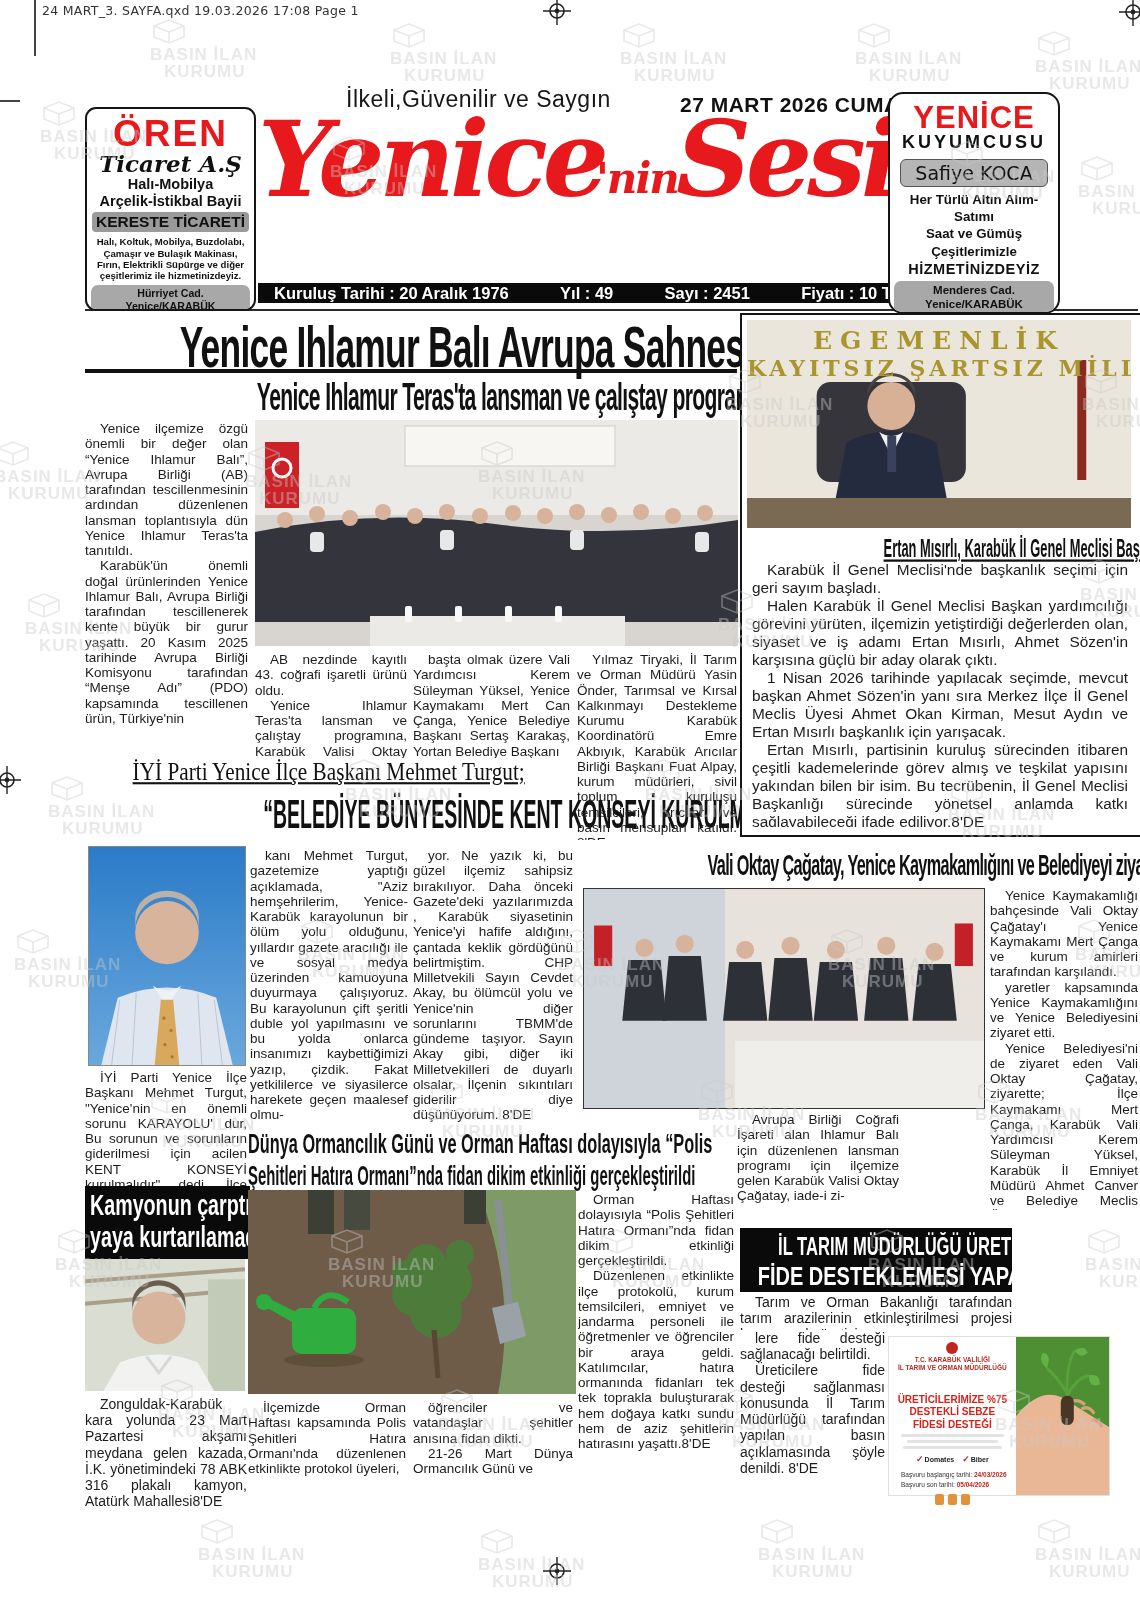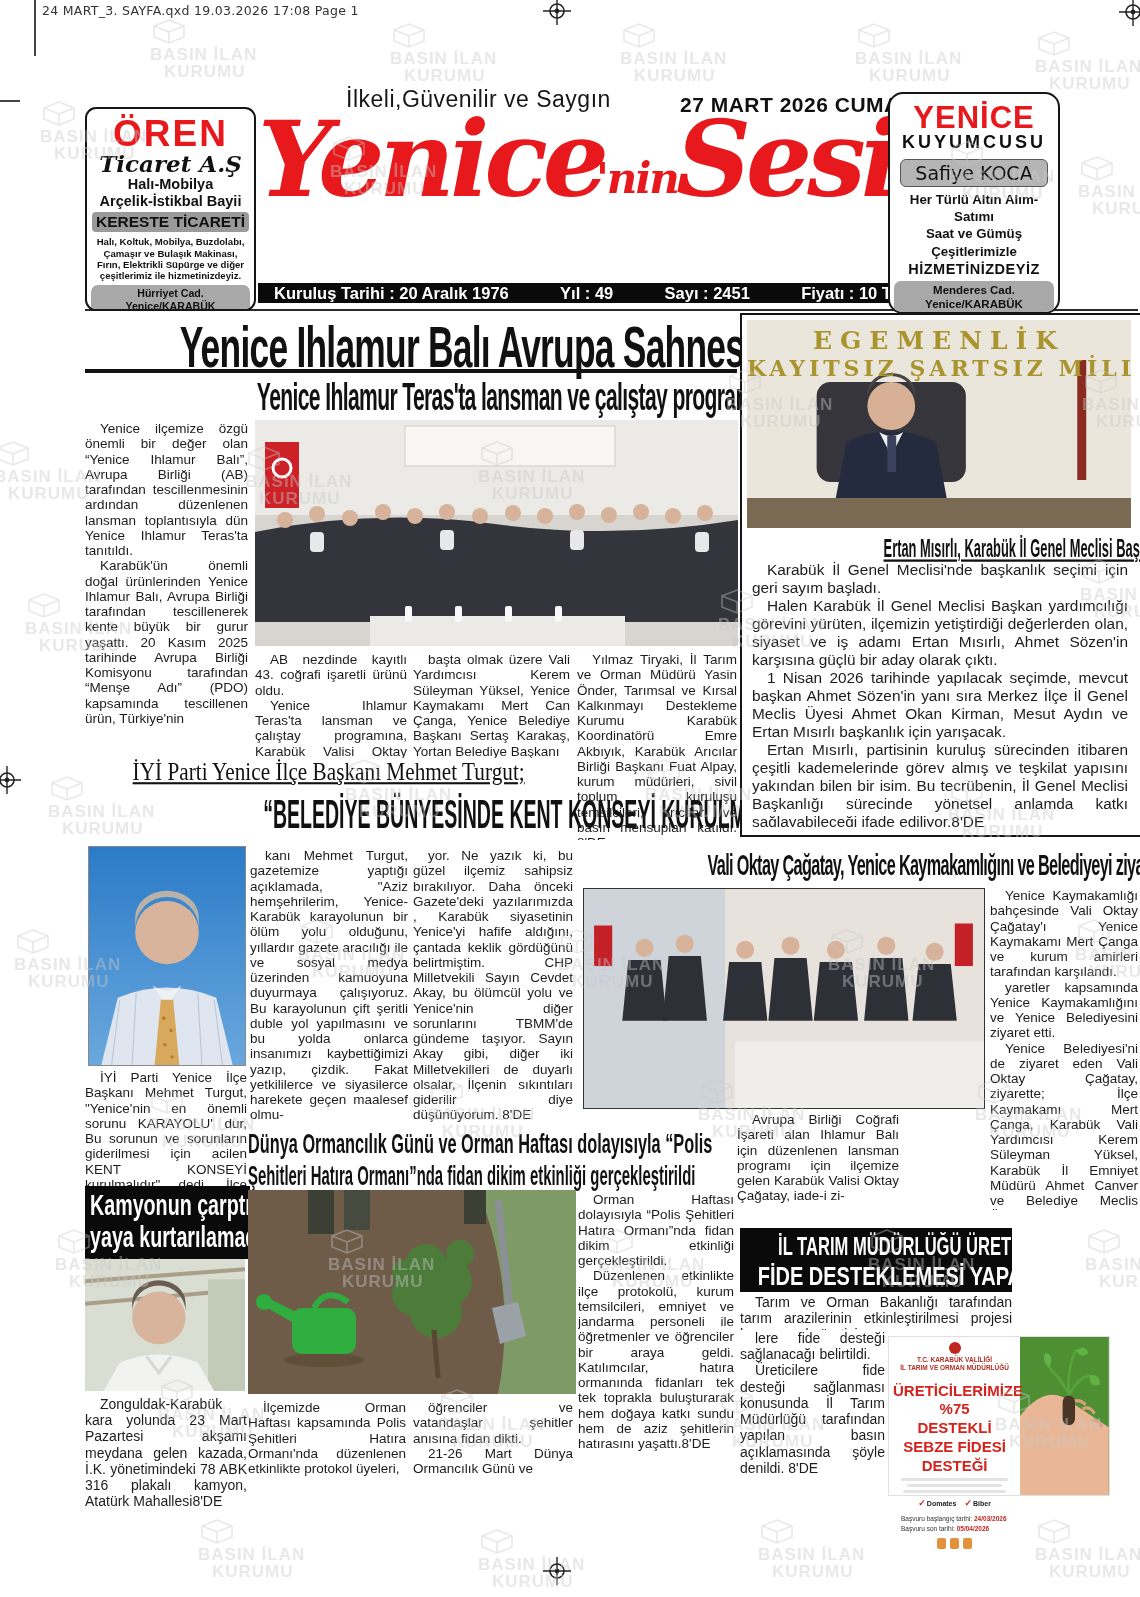--- a/index.html
+++ b/index.html
@@ -65,21 +65,21 @@
              font-family:"DejaVu Serif",serif;font-weight:bold;overflow:hidden;z-index:3;}
   .gold-text .g1{font-size:25px;letter-spacing:8px;display:block;}
   .gold-text .g2{font-size:22px;letter-spacing:4px;display:block;white-space:nowrap;}
   .ertanbox{border:2.5px solid #151515;background:#fff;z-index:2;}
   .rule{background:#2a2a2a;z-index:1;}
   
   .flyer{background:#fff;border:1px solid #e0e0e0;display:flex;z-index:2;}
   .flyer-left{width:56%;padding:5px 4px;text-align:center;position:relative;}
   .flyer-logo{width:12px;height:12px;border-radius:50%;background:#c0261f;margin:0 auto 2px;}
   .flyer-agency{color:#b03028;font-weight:bold;font-size:6.5px;line-height:1.2;}
-  .flyer-title{color:#d4231c;font-weight:bold;font-size:15px;line-height:1.25;margin-top:10px;}
+  .flyer-title{color:#d4231c;font-weight:bold;font-size:10px;line-height:1.25;margin-top:22px;}
   .flyer-bar{height:3px;background:#e3e3e3;border-radius:2px;margin:3px 8px;}
   .flyer-checks{display:flex;justify-content:center;gap:8px;margin-top:5px;font-size:7px;color:#222;font-weight:bold;}
   .flyer-checks .ck{color:#c0261f;font-size:9px;margin-right:1px;}
   .flyer-dates{margin-top:6px;font-size:6.5px;color:#333;text-align:left;padding-left:8px;line-height:1.5;}
   .flyer-dates b{color:#c0261f;}
   .farmers{display:flex;gap:4px;justify-content:center;margin-top:4px;}
   .farmers i{width:9px;height:11px;background:#e2923a;border-radius:2px;}
   .flyer-right{width:44%;overflow:hidden;}
   .flyer-right svg{display:block;width:100%;height:100%;}
 </style>

